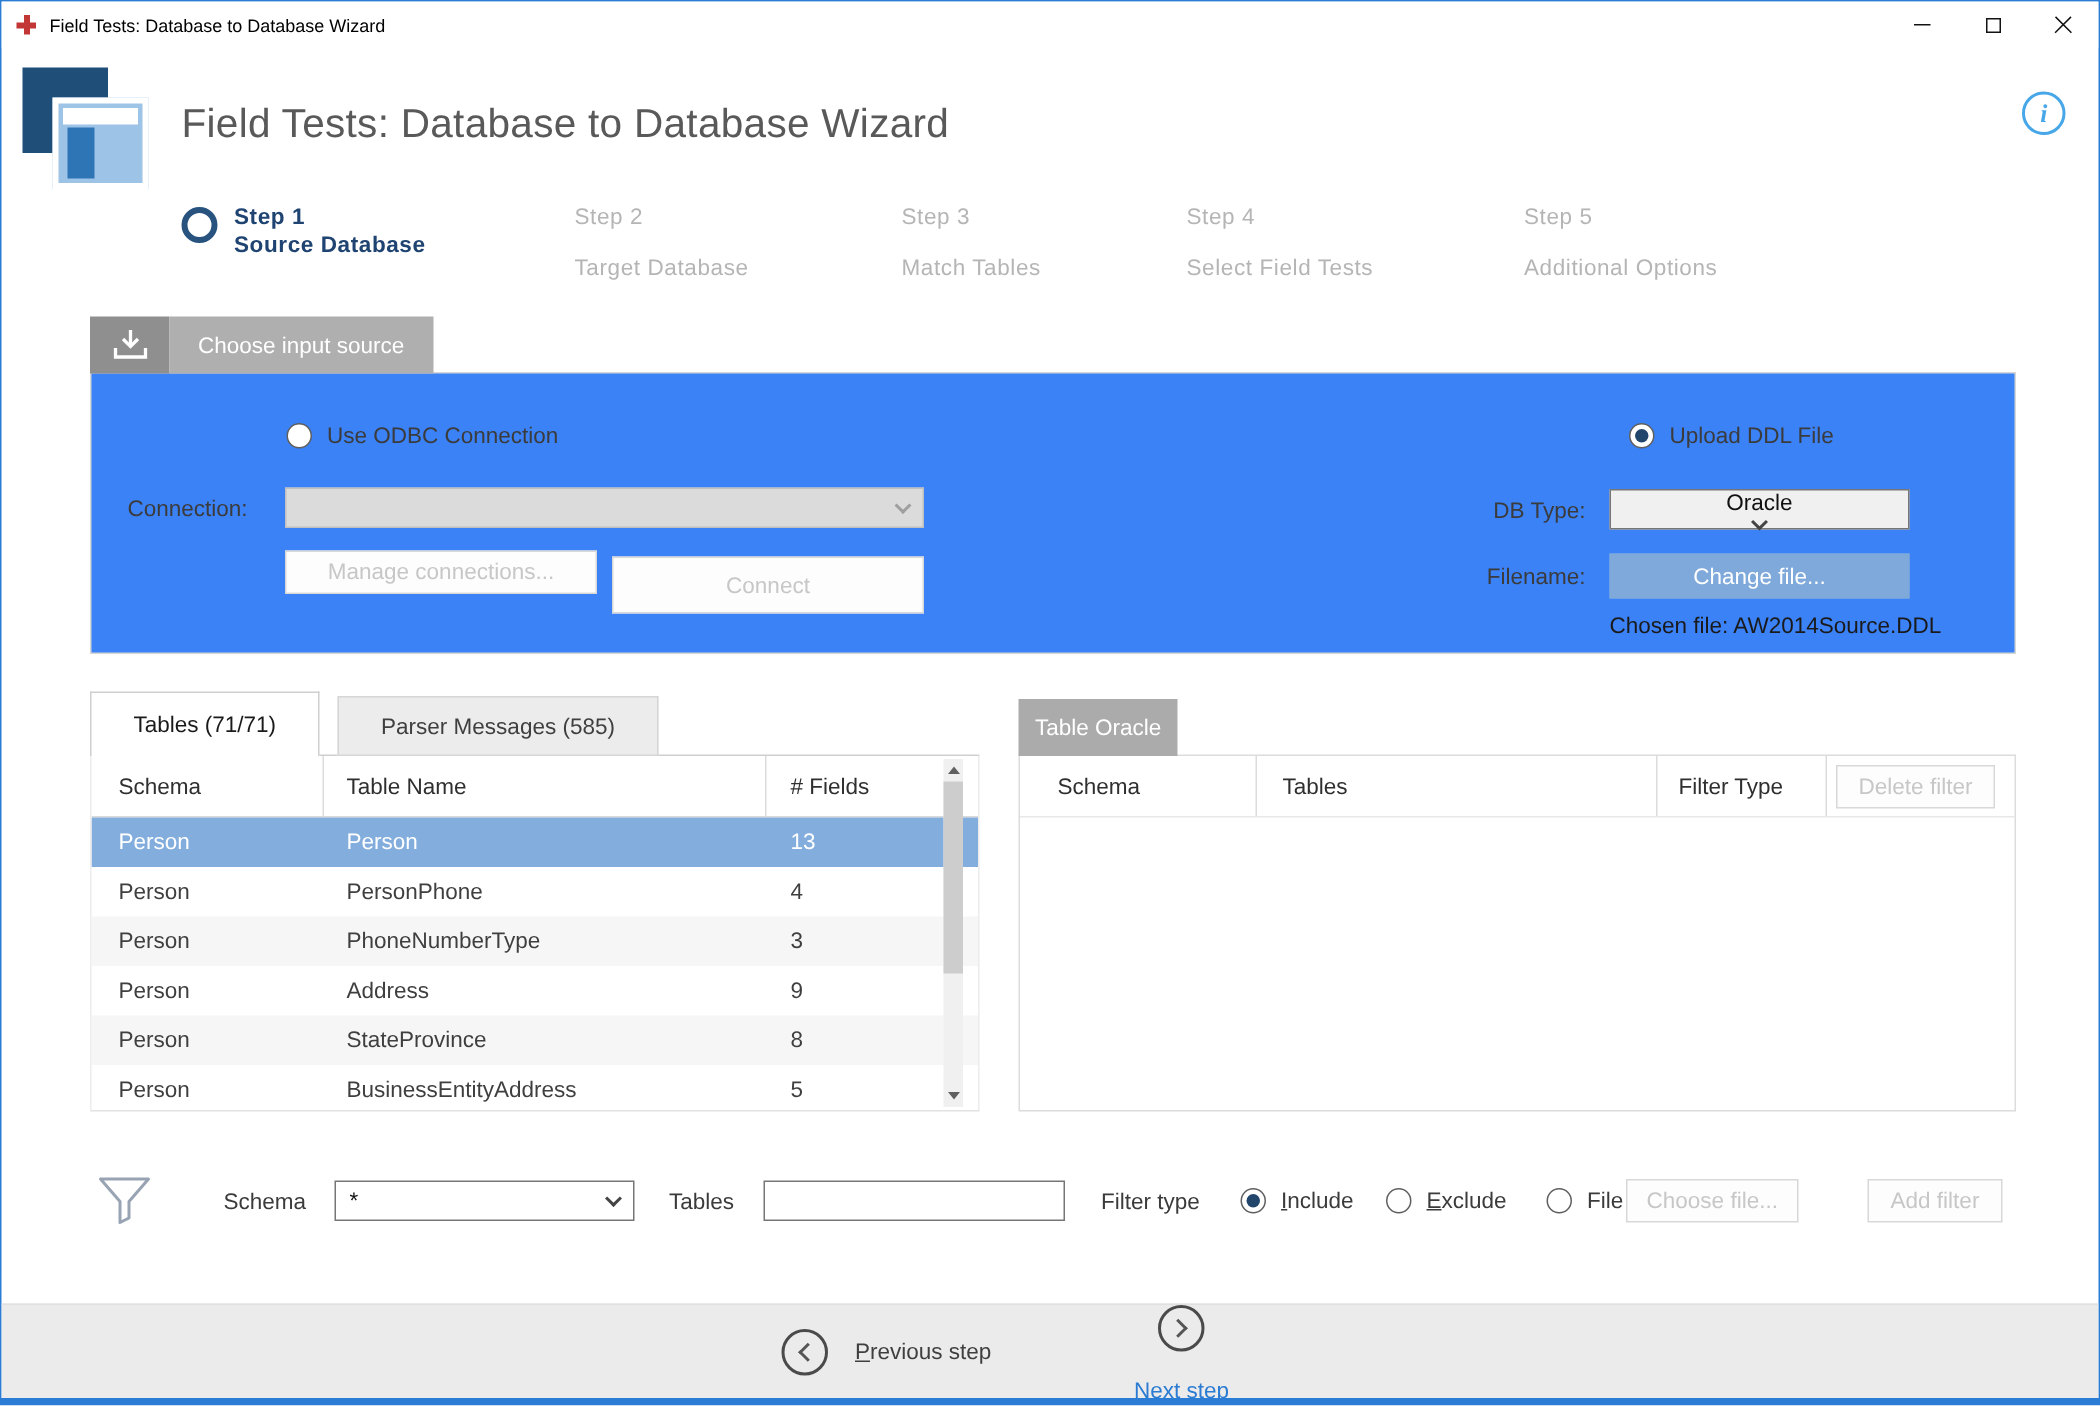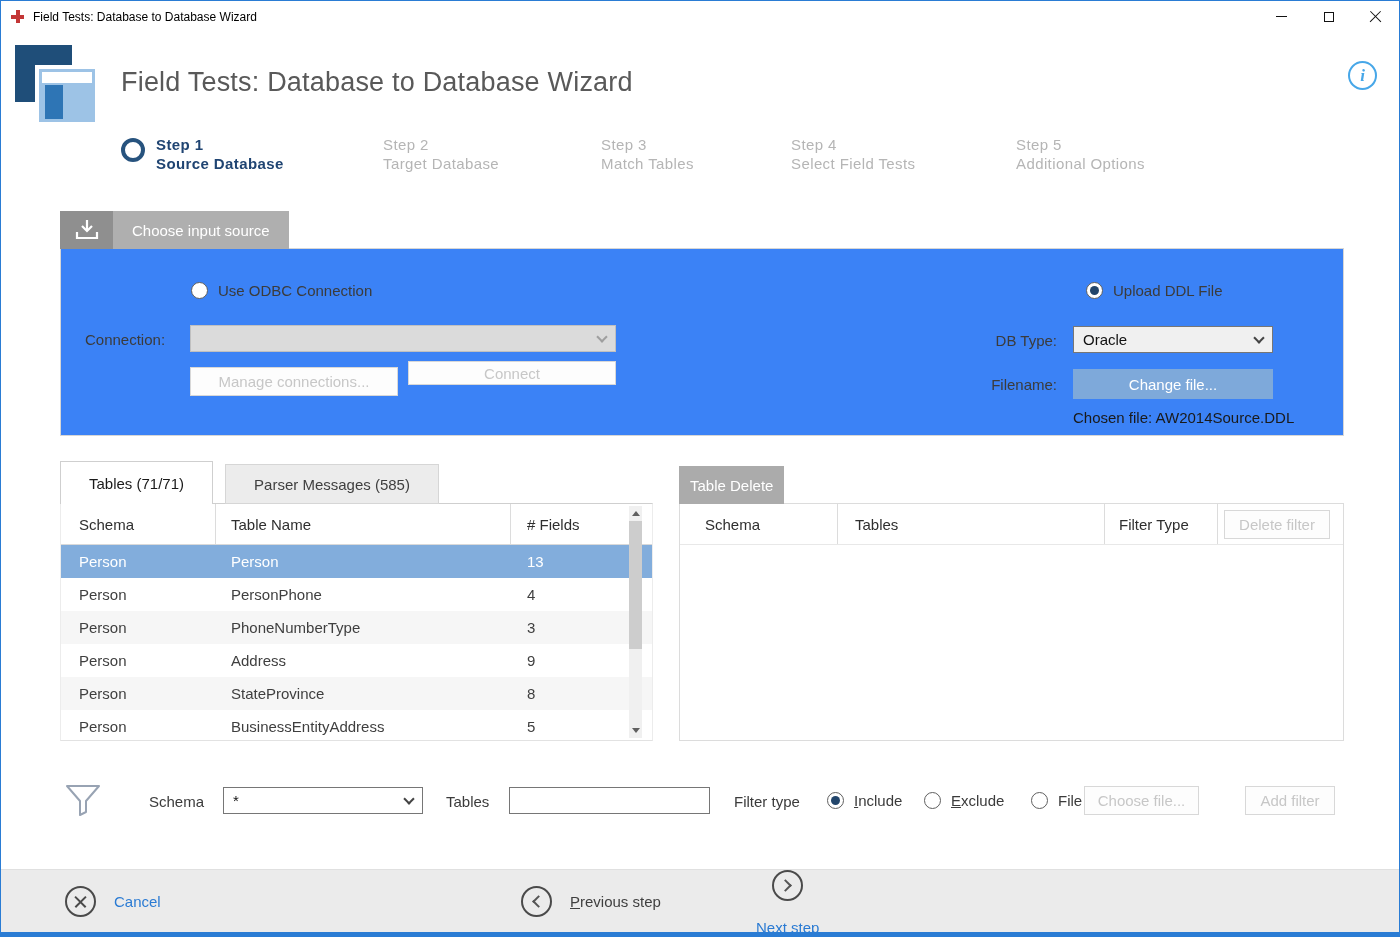--- a/index.html
+++ b/index.html
@@ -38,28 +38,28 @@
   .info-icon::before { content:"i"; }
 
   
   .steps { position:absolute; left:120px; top:134px; display:flex; }
   .step { display:flex; align-items:flex-start; cursor:pointer; }
   .step:nth-child(1){ width:262px; } .step:nth-child(2){ width:218px; }
   .step:nth-child(3){ width:190px; } .step:nth-child(4){ width:225px; }
   .step-circle { width:24px; height:24px; border:4px solid #27537E; border-radius:50%; margin:3px 11px 0 0; flex:0 0 auto; }
   .step-texts { display:flex; flex-direction:column; font-size:15px; line-height:19px; letter-spacing:0.4px; }
   .step.active .step-texts { color:#1F4472; font-weight:bold; }
-  .step.inactive .step-texts { color:#b5b5b5; font-weight:400; }
+  .step.inactive .step-texts { color:#b5b5b5; font-weight:400;gap:15px; }
 
   
   .lbl { font-size:15px; color:#3b3b3b; }
   .combo { border:1px solid #767676; background:#fff; display:flex; align-items:center; justify-content:space-between;
            font-size:15px; color:#111; padding:0 9px; cursor:pointer; }
   .combo .chev { width:8px; height:8px; border-right:2px solid #444; border-bottom:2px solid #444; transform:rotate(45deg); margin-top:-4px; flex:0 0 auto; }
-  .combo.gray { background:#f0f0f0; }
+  .combo.gray { background:#f0f0f0;flex-direction:column; }
   .combo.disabled { background:#dbdbdb; border-color:#c0c0c0; cursor:default; }
   .combo.disabled .chev { border-color:#9f9f9f; }
   .btn { font-family:"Liberation Sans", sans-serif; font-size:15px; cursor:pointer; }
   .btn.disabled { background:#fdfdfd; border:1px solid #d8d8d8; color:#c7c7c7; cursor:default; }
   .btn.primary { background:#7EA9DA; border:1px solid #7EA9DA; color:#fff; }
   .radio-row { display:flex; gap:10px; font-size:15px; color:#3b3b3b; cursor:pointer; }
   .radio { width:17px; height:17px; border:1px solid #5f5f5f; border-radius:50%; background:#fff; position:relative; flex:0 0 auto; }
   .radio.checked::after { content:""; position:absolute; left:3px; top:3px; right:3px; bottom:3px; border-radius:50%; background:#22456b; }
   .mnemonic { display:inline-block; }
   .mnemonic::first-letter { text-decoration:underline; }
@@ -67,21 +67,21 @@
   
   .input-panel { position:absolute; left:59px; top:247px; width:1284px; height:188px; border:1px solid #d6d6d6; background:#3b82f6; }
   .panel-tab { position:absolute; left:-1px; top:-38px; height:38px; display:flex; }
   .tab-iconbox { width:53px; background:#8F8F8F; display:flex; align-items:center; justify-content:center; }
   .tab-graylabel { background:#AFAFAF; color:#fff; font-size:15px; display:flex; align-items:center; padding:0 19px; }
   .odbc-row { position:absolute; left:130px; top:33px; }
   .ddl-row  { position:absolute; left:1025px; top:33px; }
   .connection-lbl { position:absolute; left:24px; top:82px; }
   .connection-combo { position:absolute; left:129px; top:76px; width:426px; height:27px; }
   .manage-btn { position:absolute; left:129px; top:118px; width:208px; height:29px; }
-  .connect-btn { position:absolute; left:347px; top:112px; width:208px; height:24px; }
+  .connect-btn { position:absolute; left:347px; top:122px; width:208px; height:38px; }
   .dbtype-lbl { position:absolute; right:286px; top:83px; }
   .dbtype-combo { position:absolute; left:1012px; top:77px; width:200px; height:27px; }
   .filename-lbl { position:absolute; right:286px; top:127px; }
   .changefile-btn { position:absolute; left:1012px; top:120px; width:200px; height:30px; }
   .chosen-file { position:absolute; left:1012px; top:160px; font-size:15px; color:#1a1a1a; }
 
   
   .tables-tabs { position:absolute; left:59px; top:460px; display:flex; align-items:flex-end; height:43px; z-index:3;gap:12px; }
   .ttab { font-size:15px; padding:0 28px; display:flex; align-items:center; cursor:pointer; }
   .ttab.active { background:#fff; border:1px solid #cfcfcf; border-bottom:none; height:43px; color:#1a1a1a; }
@@ -290,21 +290,21 @@
       <span class="cell f">5</span>
     </div>
     <div class="vscroll">
       <span class="sb-up"></span>
       <div class="sb-thumb"></div>
       <span class="sb-down"></span>
     </div>
   </div>
 
   <div class="filters-panel">
-    <div class="filters-tab">Table Delete</div>
+    <div class="filters-tab">Table Oracle</div>
     <div class="filters-header">
       <span class="fcol f1">Schema</span>
       <span class="fcol f2">Tables</span>
       <span class="fcol f3">Filter Type</span>
       <button class="btn disabled delete-btn">Delete filter</button>
     </div>
     <div class="filters-body"></div>
   </div>
 
   <div class="funnel">
@@ -329,26 +329,20 @@
     <span class="mnemonic">Exclude</span>
   </label>
   <label class="radio-row fb-file">
     <span class="radio"></span>
     <span>File</span>
   </label>
   <button class="btn disabled fb-choosefile">Choose file...</button>
   <button class="btn disabled fb-addfilter">Add filter</button>
 
   <div class="footer">
-    <div class="foot-item foot-cancel">
-      <span class="circ">
-          <span class="x-glyph"></span>
-        </span>
-      <span class="foot-lbl blue">Cancel</span>
-    </div>
     <div class="foot-item foot-prev">
       <span class="circ">
           <span class="chev-l"></span>
         </span>
       <span class="foot-lbl mnemonic">Previous step</span>
     </div>
     <div class="foot-item foot-next">
       <span class="circ">
           <span class="chev-r"></span>
         </span>

